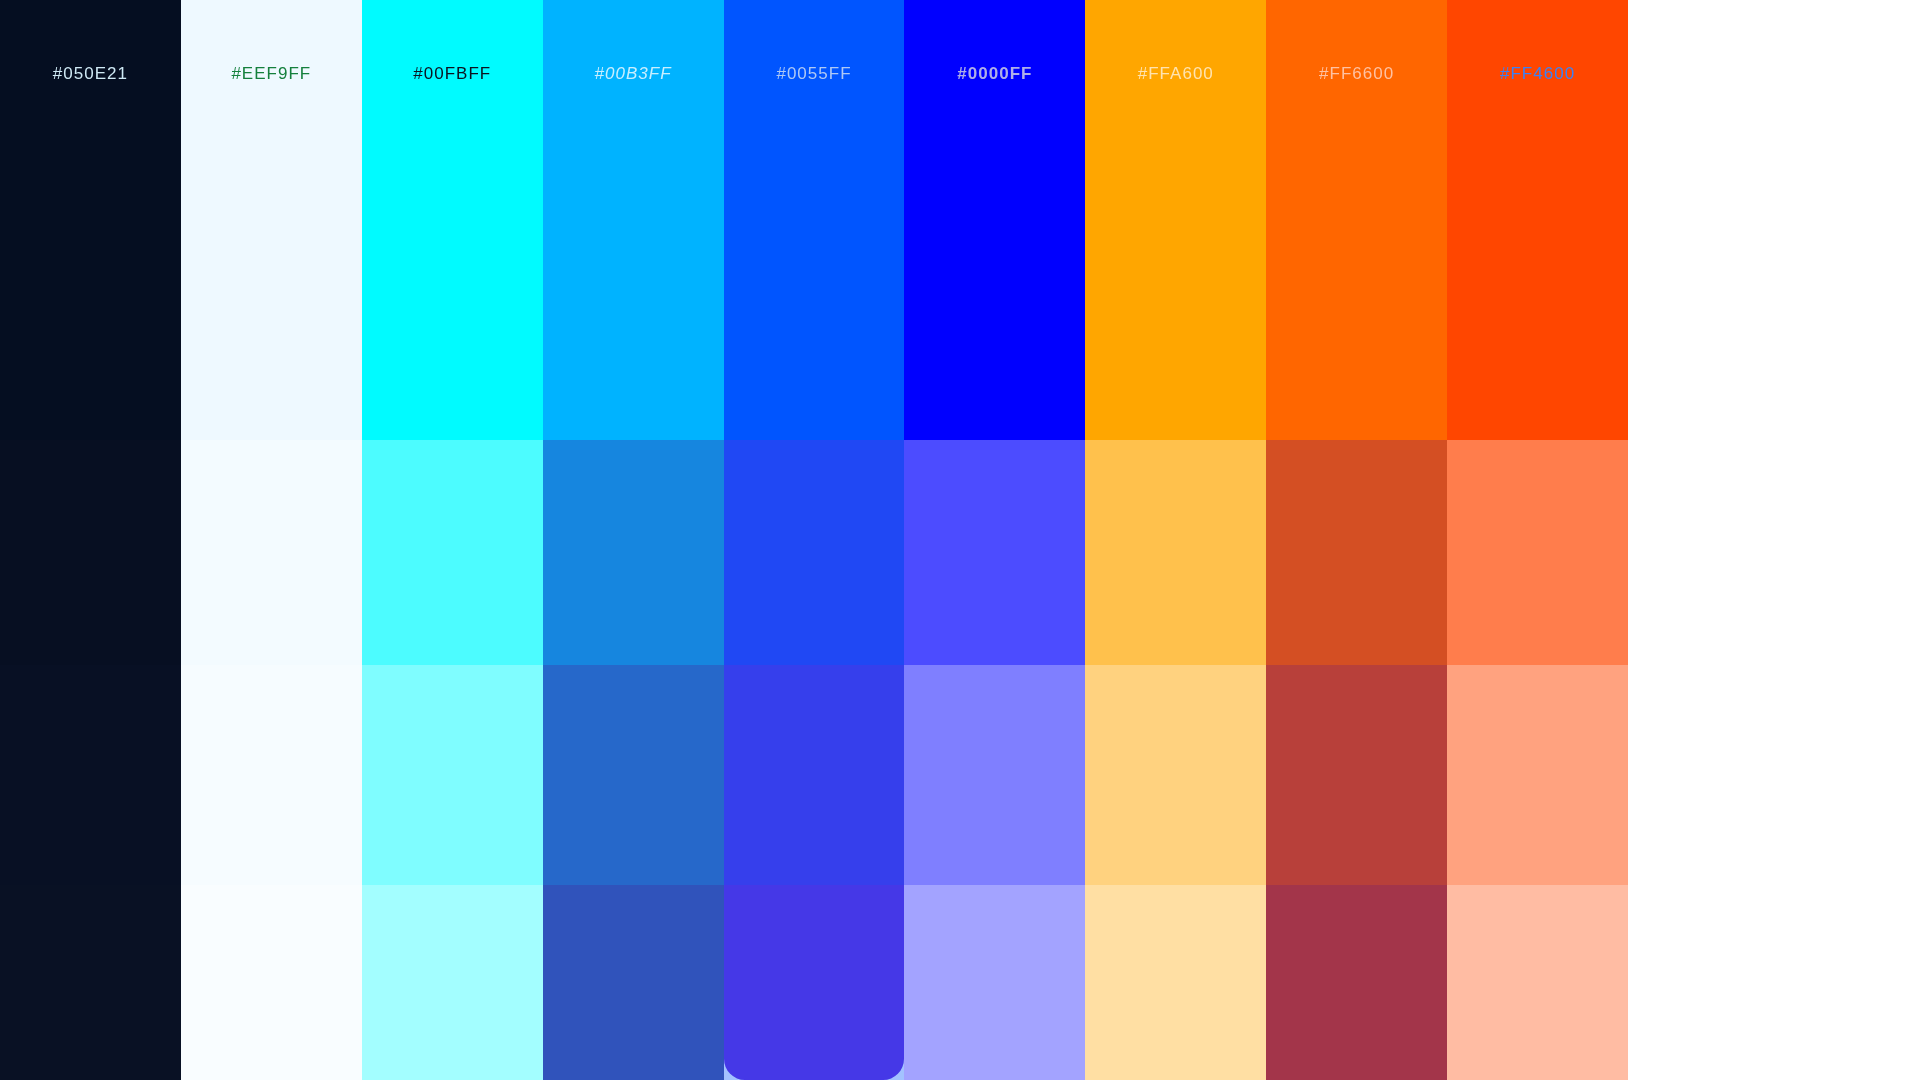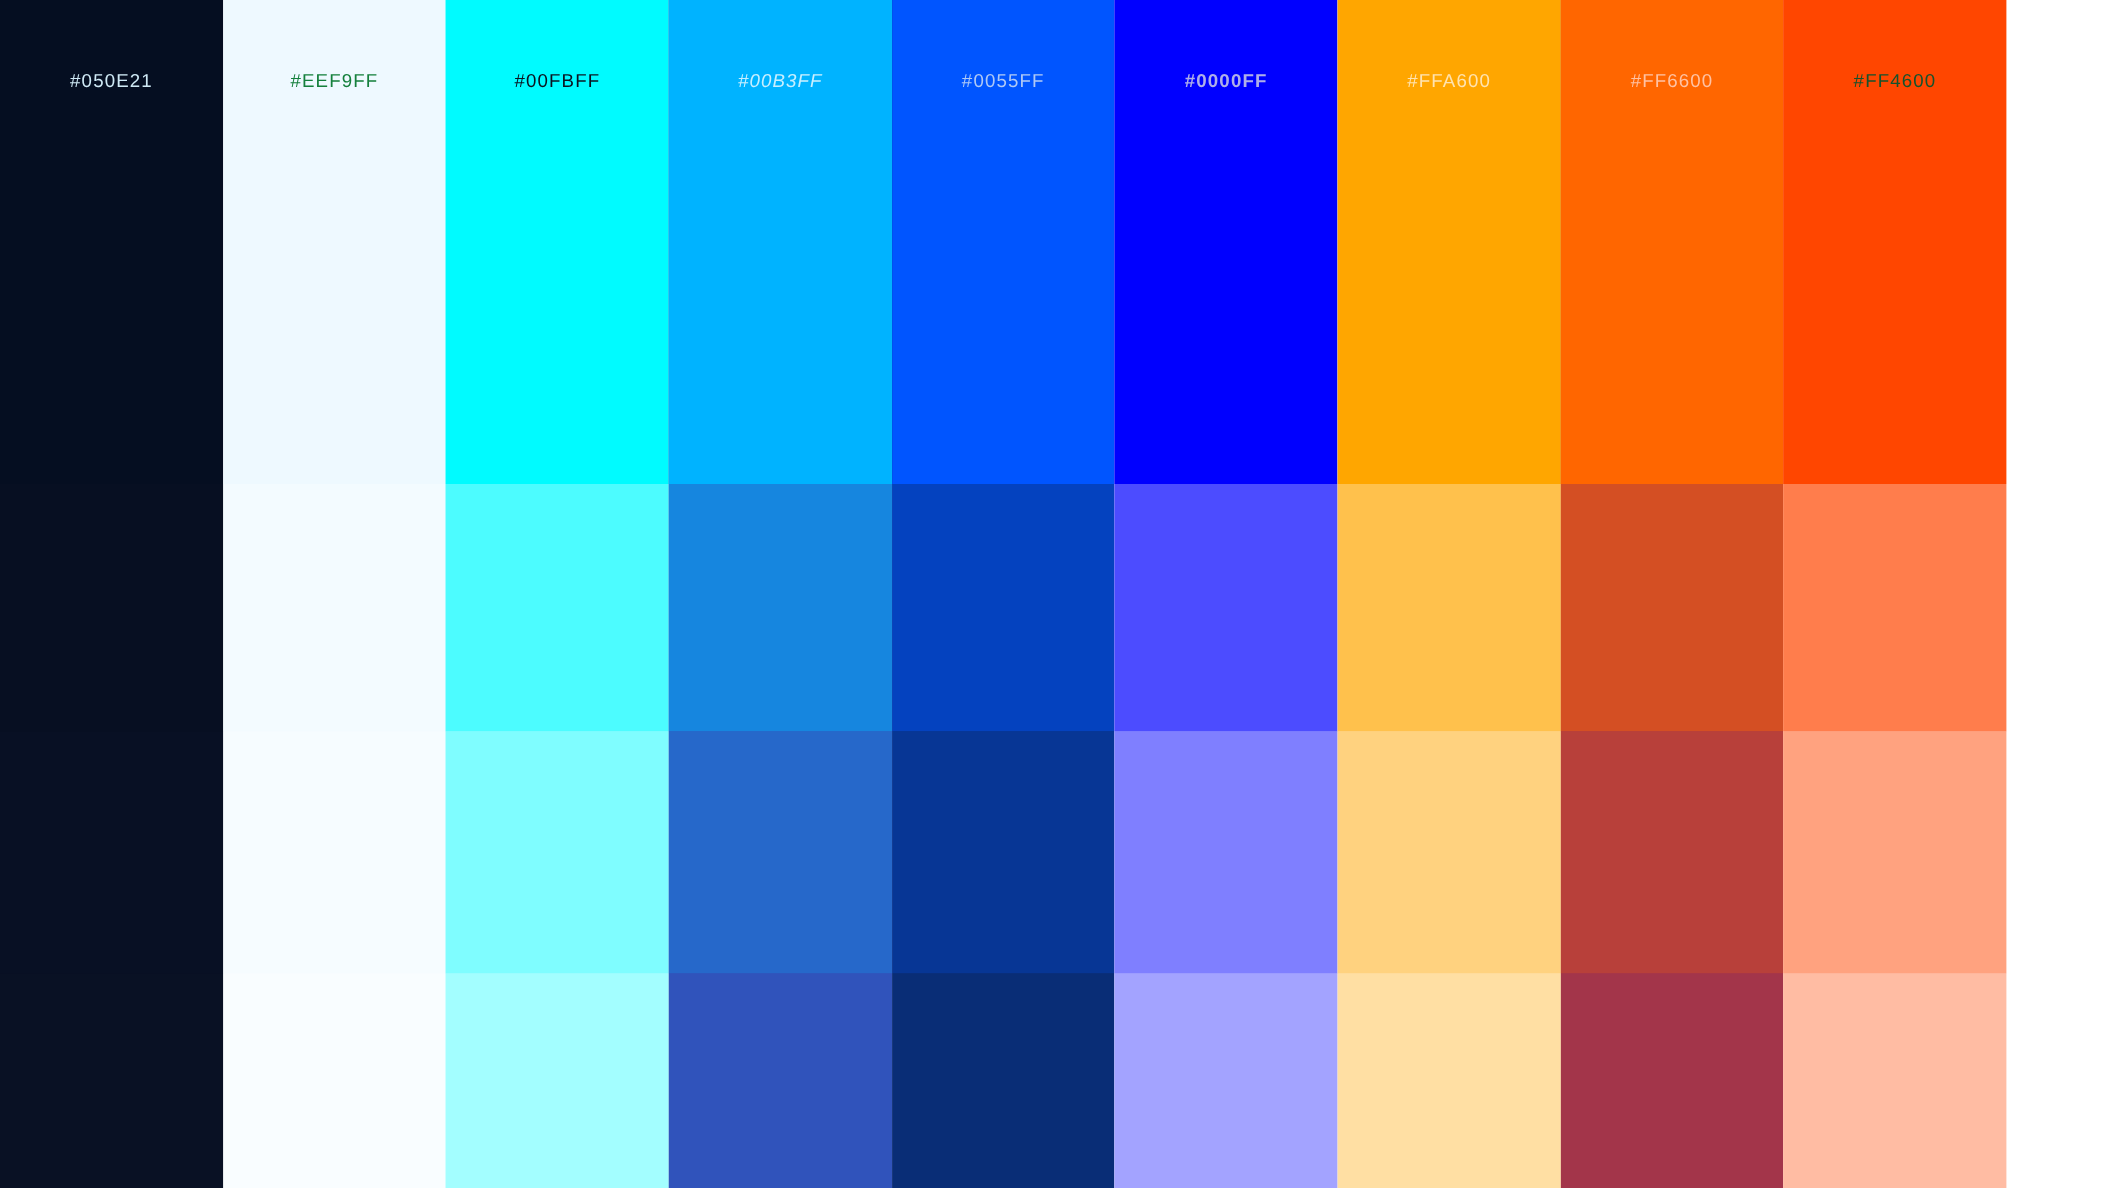--- a/index.html
+++ b/index.html
@@ -9,21 +9,21 @@
     width: 1920px;
     height: 1080px;
     overflow: hidden;
     background: #ffffff;
     font-family: "Liberation Sans", "DejaVu Sans", sans-serif;
   }
 
   #palette-grid {
     display: flex;
     flex-direction: row;
-    width: 1824px;
+    width: 1628px;
     height: 1080px;
   }
 
   .swatch-column {
     flex: 1 1 0;
     display: flex;
     flex-direction: column;
     position: relative;
     height: 1080px;
     min-width: 0;
@@ -120,21 +120,21 @@
         <div class="tone-fill" style="background-color: rgb(0, 179, 255); opacity: 0.7;"></div>
       </div>
       <div class="tone-row row-2">
         <div class="tone-fill" style="background-color: rgb(0, 179, 255); opacity: 0.5;"></div>
       </div>
       <div class="tone-row row-3">
         <div class="tone-fill" style="background-color: rgb(0, 179, 255); opacity: 0.36;"></div>
       </div>
       <div class="swatch-label" style="color: rgb(200, 239, 255);">#00B3FF</div>
     </div>
-    <div class="swatch-column" style="background: #0f172a;">
+    <div class="swatch-column" style="background: #6d28d9; border-radius: 21px;">
       <div class="tone-row row-0">
         <div class="tone-fill" style="background-color: rgb(0, 85, 255); opacity: 1;"></div>
       </div>
       <div class="tone-row row-1">
         <div class="tone-fill" style="background-color: rgb(0, 85, 255); opacity: 0.7;"></div>
       </div>
       <div class="tone-row row-2">
         <div class="tone-fill" style="background-color: rgb(0, 85, 255); opacity: 0.5;"></div>
       </div>
       <div class="tone-row row-3">
@@ -193,15 +193,15 @@
       </div>
       <div class="tone-row row-1">
         <div class="tone-fill" style="background-color: rgb(255, 70, 0); opacity: 0.7;"></div>
       </div>
       <div class="tone-row row-2">
         <div class="tone-fill" style="background-color: rgb(255, 70, 0); opacity: 0.5;"></div>
       </div>
       <div class="tone-row row-3">
         <div class="tone-fill" style="background-color: rgb(255, 70, 0); opacity: 0.36;"></div>
       </div>
-      <div class="swatch-label" style="color: #14532d;">#FF4600</div>
+      <div class="swatch-label" style="color: #3b82f6;">#FF4600</div>
     </div>
   </div>
 
 </body></html>

